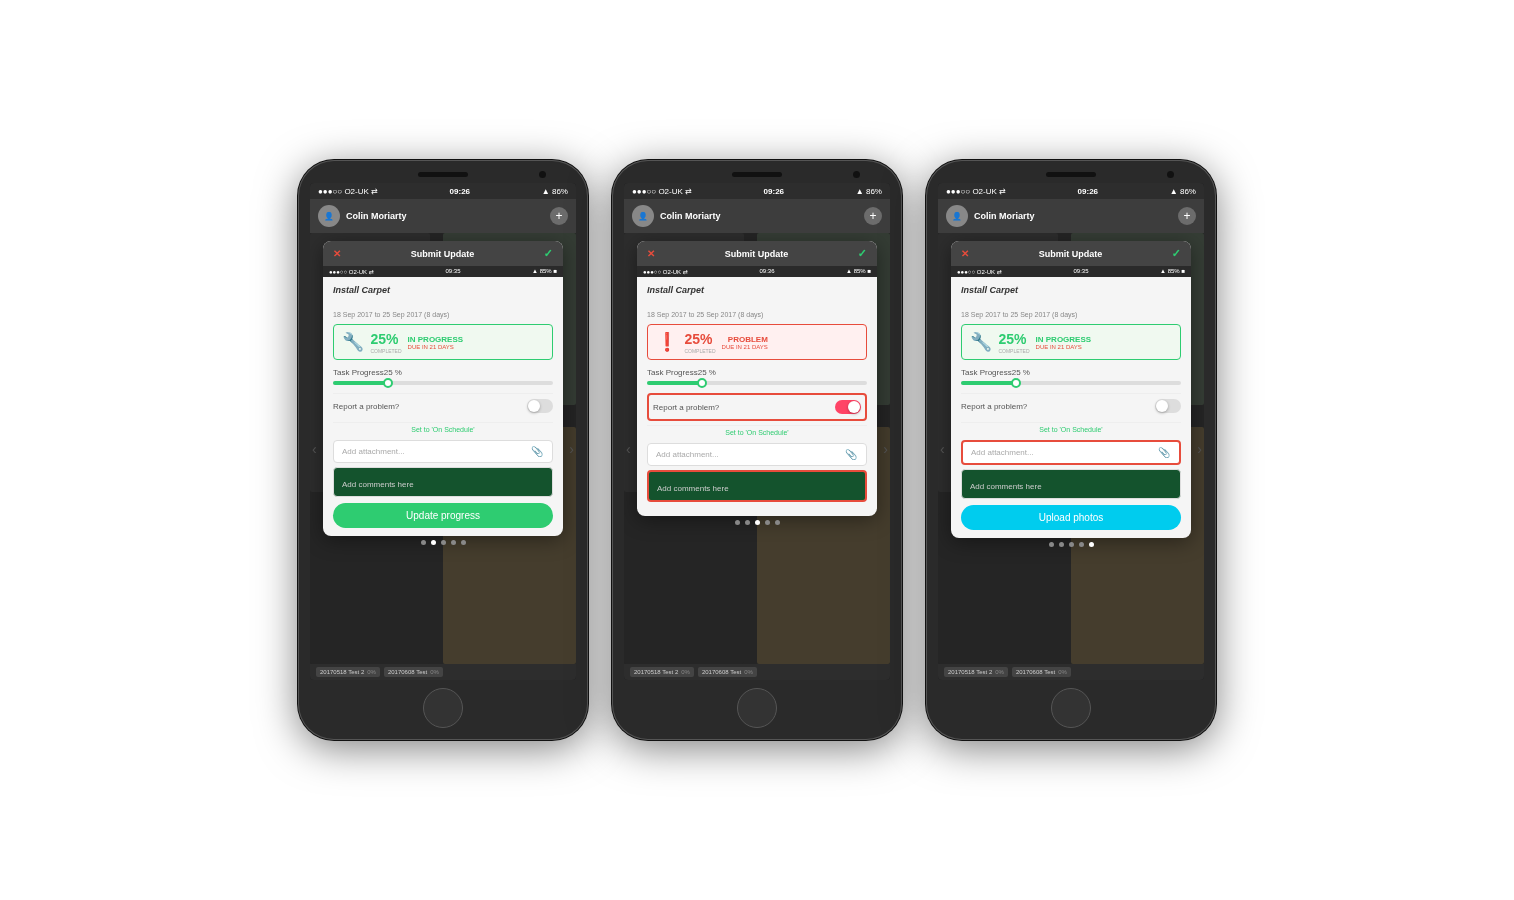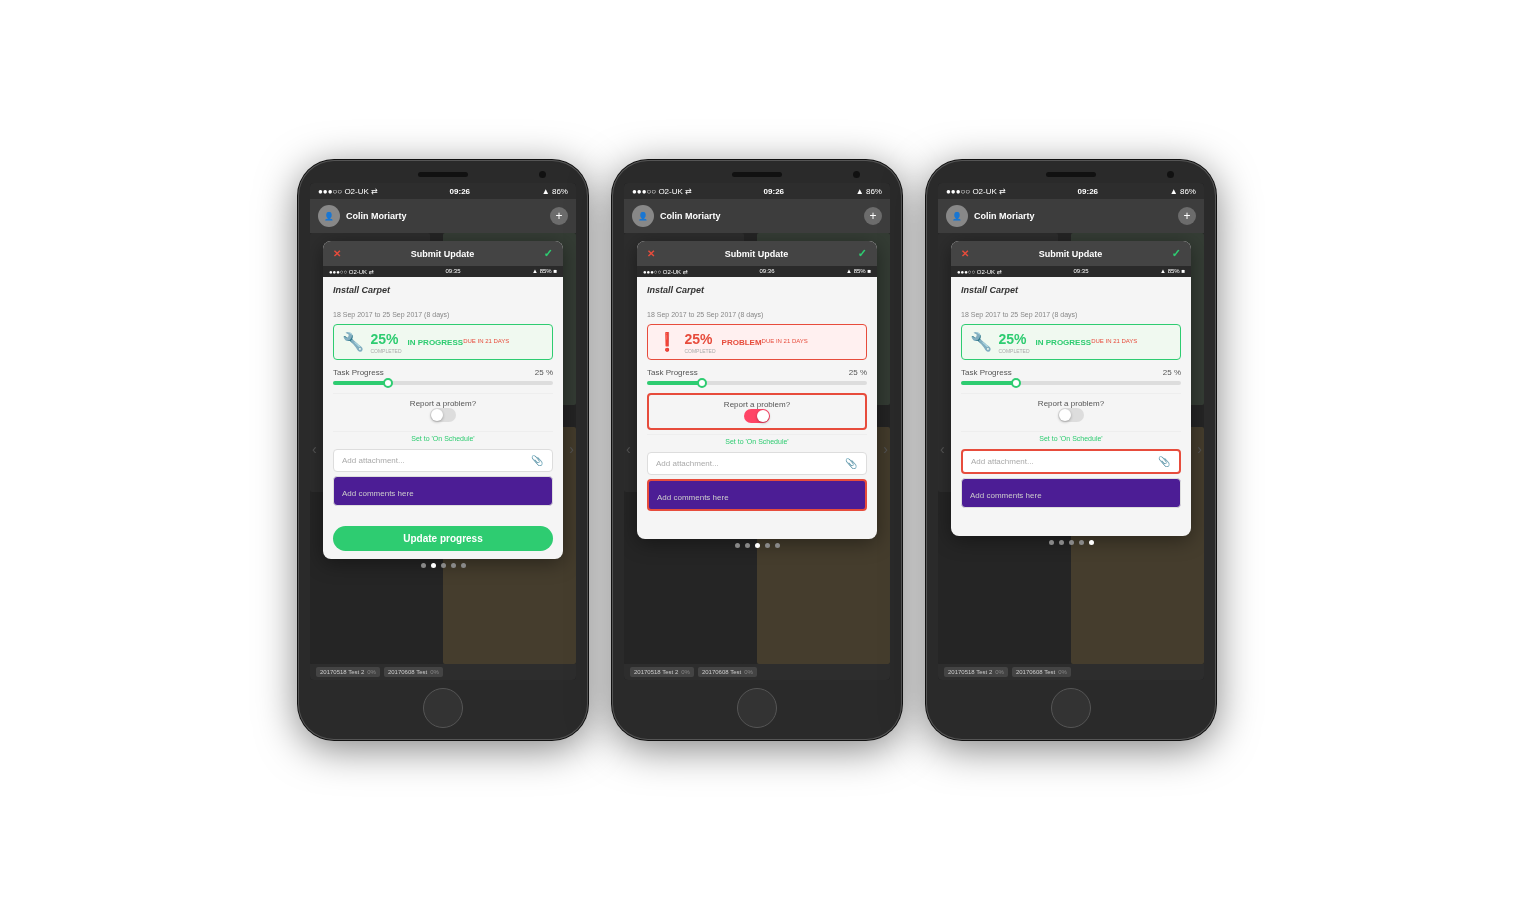--- a/index.html
+++ b/index.html
@@ -170,31 +170,31 @@
       align-items: center;
       gap: 6px;
       padding: 5px 8px;
       border-radius: 4px;
       margin-bottom: 8px;
       border: 1.5px solid transparent;
     }
     .status-badge.in-progress { background: #f0f9f0; border-color: #2ecc71; }
     .status-badge.problem { background: #fff0f0; border-color: #e74c3c; }
     .status-icon { font-size: 18px; }
-    .status-info { display: flex; flex-direction: row; }
+    .status-info { display: flex; flex-direction: column; }
     .status-tag { font-size: 8px; font-weight: 700; }
     .status-tag.green { color: #2ecc71; }
     .status-tag.red { color: #e74c3c; text-align: right; }
     .status-due { font-size: 6px; color: #e74c3c; }
 
     
     .progress-row {
       display: flex;
       align-items: center;
-      justify-content: space-between;
+      justify-content: flex-start;
       font-size: 8px;
       color: #555;
       margin-bottom: 4px;
     }
     .progress-track {
       width: 100%;
       height: 4px;
       background: #ddd;
       border-radius: 2px;
       margin-bottom: 8px;
@@ -217,21 +217,20 @@
     }
 
     
     .toggle-row {
       display: flex;
       align-items: center;
       justify-content: space-between;
       padding: 5px 0;
       border-top: 1px solid #eee;
       margin-bottom: 4px;
-      flex-direction: column;
     }
     .toggle-label { font-size: 8px; color: #555; }
     .toggle {
       width: 26px;
       height: 14px;
       border-radius: 7px;
       position: relative;
       cursor: pointer;
     }
     .toggle.off { background: #ddd; }
@@ -272,36 +271,36 @@
     }
     .attachment-row.highlighted { border-color: #e74c3c; border-width: 2px; }
     .attachment-label { font-size: 8px; color: #aaa; }
     .attachment-icon { font-size: 10px; color: #aaa; }
 
     
     .comments-area {
       border: 1px solid #ddd;
       border-radius: 4px;
       padding: 5px 8px;
-      background: #4c1d95;
-      margin-bottom: 20px;
+      background: #14532d;
+      margin-bottom: 6px;
       min-height: 28px;
     }
     .comments-area.highlighted { border-color: #e74c3c; border-width: 2px; }
     .comments-placeholder { font-size: 8px; color: #ccc; }
 
     
     .action-btn {
       width: 100%;
       padding: 7px;
       border-radius: 20px;
       border: none;
       color: #fff;
       font-size: 10px;
-      font-weight: 700;
+      font-weight: 400;
       cursor: pointer;
       text-align: center;
     }
     .action-btn.green { background: #2ecc71; }
     .action-btn.red { background: #ff4466; }
     .action-btn.blue { background: #00ccee; }
 
     
     .dots {
       display: flex;
@@ -719,20 +718,21 @@
                 <span class="attachment-label">Add attachment...</span>
                 <span class="attachment-icon">📎</span>
               </div>
 
               
               <div class="comments-area ">
                 <span class="comments-placeholder">Add comments here</span>
               </div>
 
               
+              <button class="action-btn blue">Upload photos</button>
             </div>
           </div>
 
           <div class="dots">
             <div class="dot "></div>
               <div class="dot "></div>
               <div class="dot "></div>
               <div class="dot "></div>
               <div class="dot active"></div>
           </div>

